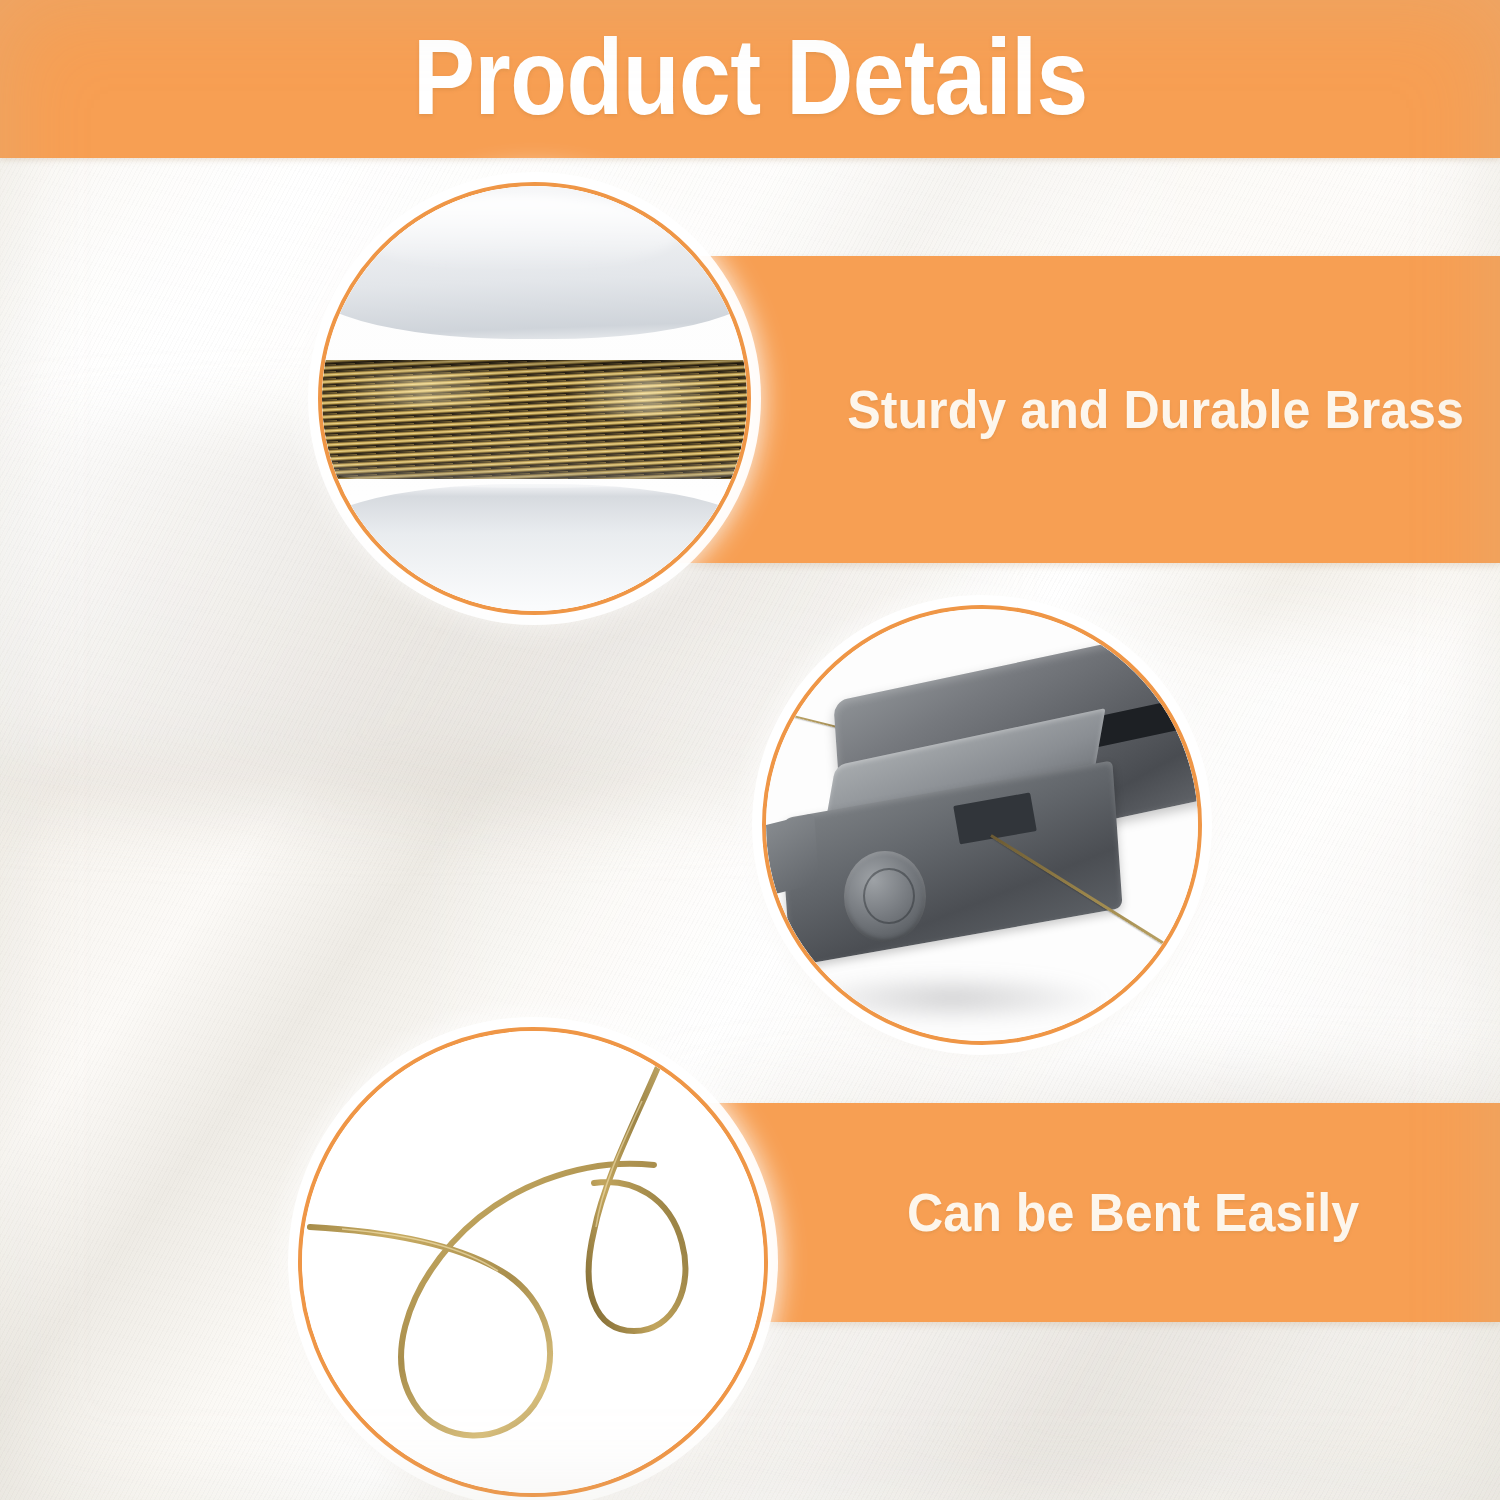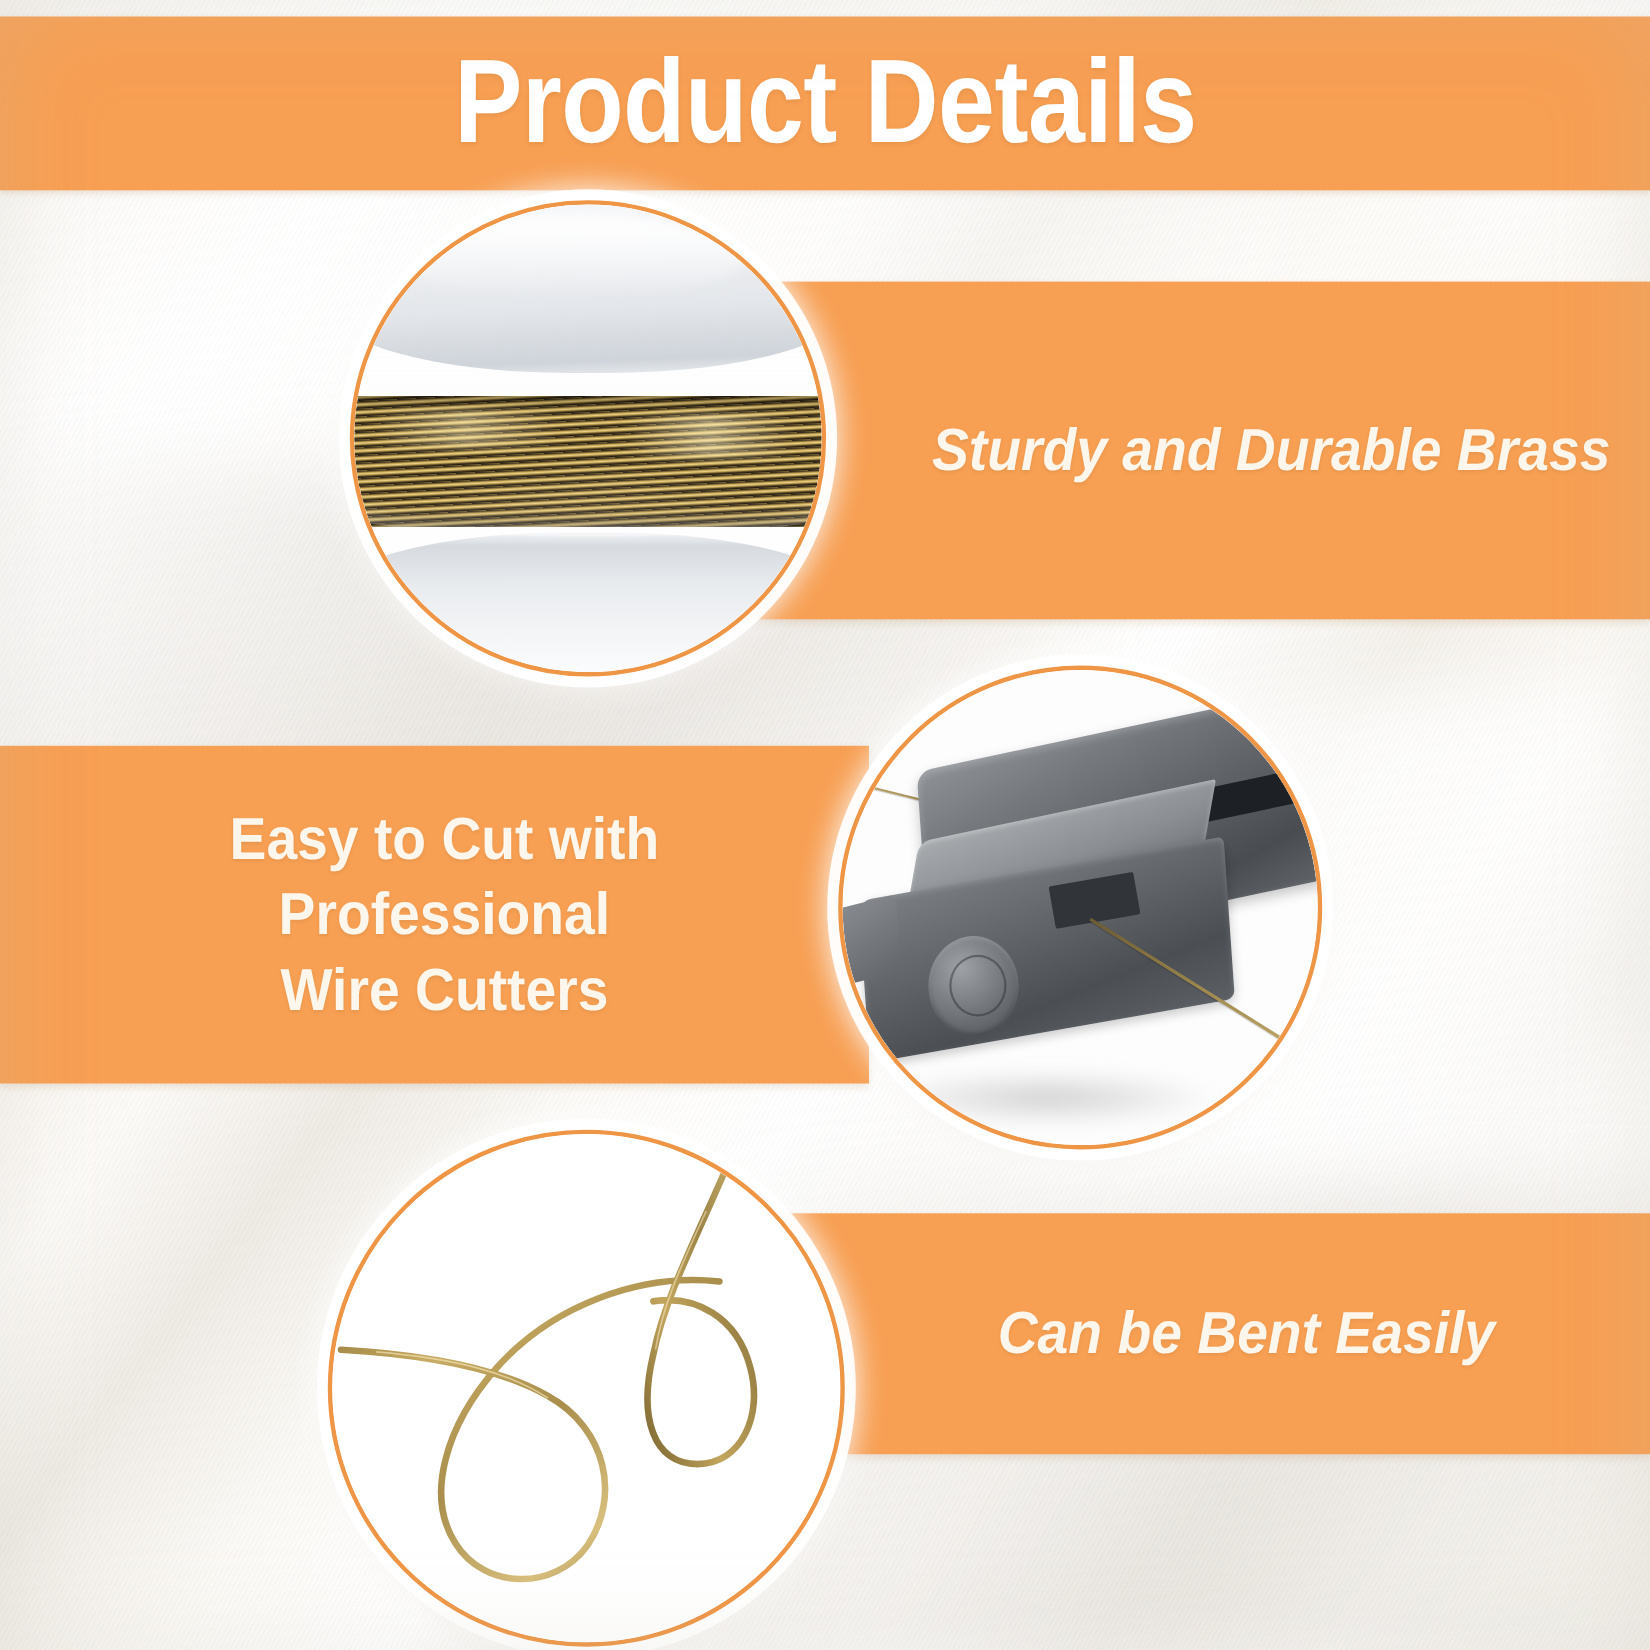--- a/index.html
+++ b/index.html
@@ -82,21 +82,20 @@
   .header-banner {
     position: absolute;
     left: 0; top: 0;
     width: 1500px;
     height: 158px;
     background: #f79f53;
     display: flex;
     align-items: center;
     justify-content: center;
     box-shadow: 0 2px 6px rgba(180,140,95,.25);
-    margin-top: 15px;
   }
   .header-title {
     color: #ffffff;
     font-size: 108px;
     font-weight: bold;
     line-height: 1;
     letter-spacing: -0.5px;
     transform: scaleX(0.86);
     transform-origin: center;
     text-shadow: 0 2px 4px rgba(190,125,60,.30);
@@ -105,21 +104,21 @@
   }
 
   
   .band {
     position: absolute;
     background: #f79f53;
     display: flex;
     align-items: center;
     box-shadow: 0 3px 7px rgba(180,140,95,.22);
   }
-  .band-right { justify-content: flex-start; font-style: italic; }
+  .band-right { justify-content: flex-start; }
   .band-left  { justify-content: center; }
 
   .band-text {
     color: #fdf6ec;
     font-weight: bold;
     font-size: 54px;
     line-height: 1.26;
     letter-spacing: 0px;
     transform: scaleX(0.93);
     transform-origin: center;
@@ -338,26 +337,20 @@
   <div class="silk-weave"></div>
 
   <div class="header-banner">
     <div class="header-title">Product Details</div>
   </div>
 
   <div class="band band-right" id="band-1">
     <div class="band-text">Sturdy and Durable Brass</div>
   </div>
 
-  <div class="band band-left" id="band-2">
-    <div class="band-text two-line">
-      <div>Easy to Cut with Professional</div>
-      <div>Wire Cutters</div>
-    </div>
-  </div>
 
   <div class="band band-right" id="band-3">
     <div class="band-text">Can be Bent Easily</div>
   </div>
 
   <div class="circle-badge" id="circle-1">
     <div class="circle-inner">
       <div class="spool-bg"></div>
       <div class="spool-top"></div>
       <div class="spool-top-sheen"></div>

